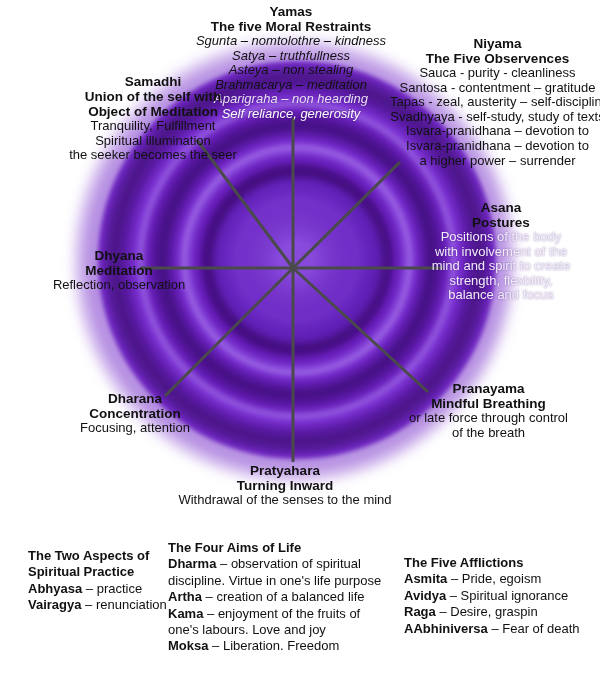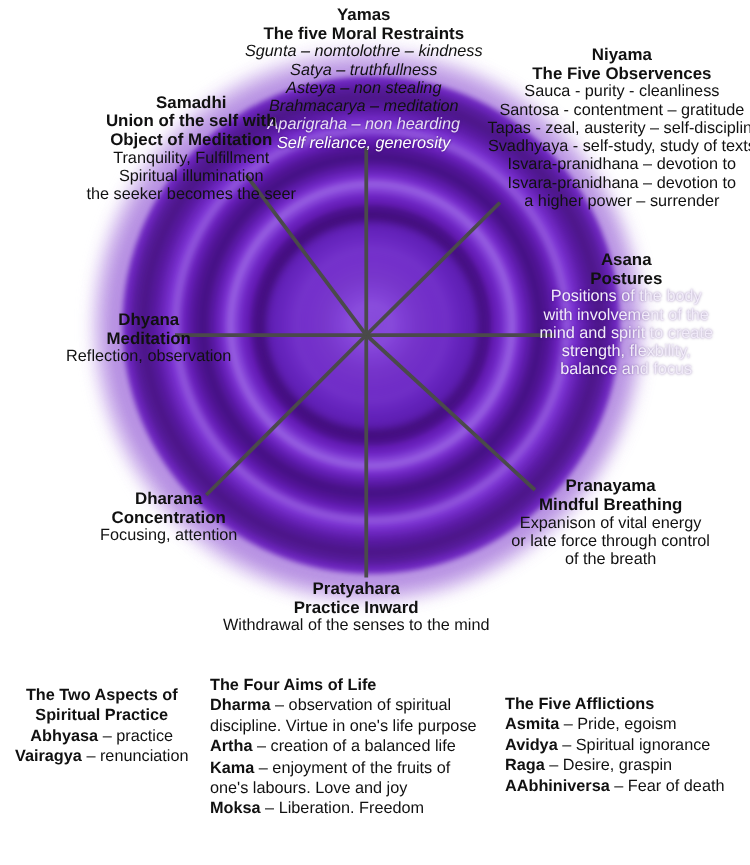--- a/index.html
+++ b/index.html
@@ -125,21 +125,21 @@
 
   
   #bottom {
     position: absolute;
     left: 0; top: 520px;
     width: 600px; height: 172px;
   }
   .col { position: absolute; }
   .col .line { font-size: 13px; line-height: 1.26; white-space: nowrap; }
   .col .line b { font-weight: bold; }
-  #col-practice   { left: 12px;  top: 28px; text-align: center;  }
+  #col-practice   { left: 28px;  top: 28px;  }
   #col-aims       { left: 168px; top: 20px;  }
   #col-afflictions{ left: 404px; top: 11px; margin-top: 24px;  }
   .indent { padding-left: 42px; }
 </style>
 </head>
 <body>
 
 <div id="diagram">
 
   <div class="swirl-wrap">
@@ -193,28 +193,27 @@
     <div class="b" style="color:#f2ecfa; text-shadow:0 0 2px rgba(60,20,110,.55)">Positions of the body</div>
     <div class="b" style="color:#f2ecfa; text-shadow:0 0 2px rgba(60,20,110,.55)">with involvement of the</div>
     <div class="b" style="color:#f2ecfa; text-shadow:0 0 2px rgba(60,20,110,.55)">mind and spirit to create</div>
     <div class="b" style="color:#f2ecfa; text-shadow:0 0 2px rgba(60,20,110,.55)">strength, flexbility,</div>
     <div class="b" style="color:#f2ecfa; text-shadow:0 0 2px rgba(60,20,110,.55)">balance and focus</div>
   </div>
 
   <div class="lbl center" id="lbl-pranayama" style="left:386px; top:381px; width:205px;">
     <div class="h">Pranayama</div>
     <div class="h">Mindful Breathing</div>
-    <div class="b">Expanison of vital energy</div>
     <div class="b">or late force through control</div>
     <div class="b">of the breath</div>
   </div>
 
   <div class="lbl center" id="lbl-pratyahara" style="left:140px; top:463px; width:290px;">
     <div class="h">Pratyahara</div>
-    <div class="h">Practice Inward</div>
+    <div class="h">Turning Inward</div>
     <div class="b">Withdrawal of the senses to the mind</div>
   </div>
 
   <div class="lbl center" id="lbl-dharana" style="left:35px; top:391px; width:200px;">
     <div class="h">Dharana</div>
     <div class="h">Concentration</div>
     <div class="b">Focusing, attention</div>
   </div>
 
   <div class="lbl center" id="lbl-dhyana" style="left:10px; top:248px; width:218px;text-align:center;">

